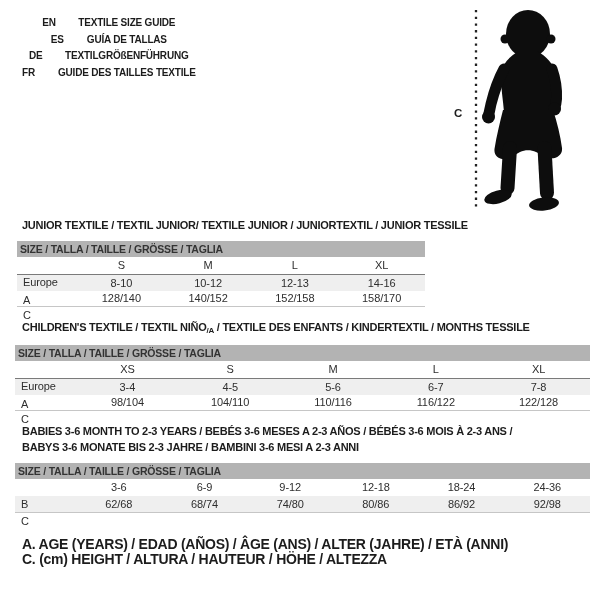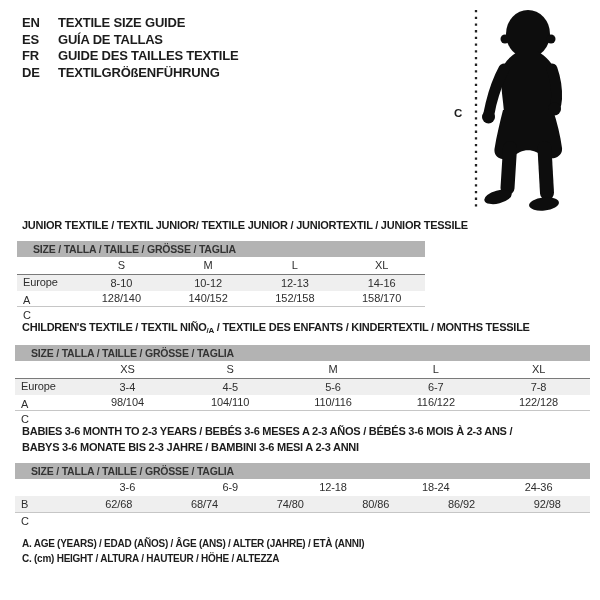--- a/index.html
+++ b/index.html
@@ -2,70 +2,70 @@
 <html><head>
 <meta charset="utf-8">
 <style>
   html,body{margin:0;padding:0;background:#ffffff;}
   .page{
     position:relative;width:600px;height:600px;background:#ffffff;overflow:hidden;
     font-family:"Liberation Sans","DejaVu Sans",sans-serif;color:#1c1c1c;
   }
   
   .langs{position:absolute;left:22px;top:15px;}
-  .lang-row{display:flex;height:16.5px;line-height:16.5px;font-size:13px;font-weight:700;letter-spacing:-0.2px;}
+  .lang-row{display:flex;height:16.5px;line-height:16.5px;font-size:10px;font-weight:700;letter-spacing:-0.2px;justify-content:center;}
   .lang-code{width:36px;}
   
   .figure{position:absolute;left:440px;top:0;width:160px;height:230px;}
   .baby-svg{position:absolute;left:0;top:0;width:160px;height:230px;}
   .figure-c{position:absolute;left:14px;top:107px;font-size:11.5px;font-weight:700;}
   
   .sec-title{position:absolute;left:22px;font-size:11px;font-weight:700;letter-spacing:-0.25px;line-height:16px;white-space:nowrap;}
   .sub-a{font-size:8px;vertical-align:-2px;font-weight:700;}
   
   .size-table{position:absolute;}
   .t1{left:17px;top:241px;width:408px;}
   .t2{left:15px;top:345px;width:575px;}
   .t3{left:15px;top:463px;width:575px;}
   .tbl-head{
     height:16px;line-height:16px;background:#b3b3b3;color:#333333;
-    font-size:10.5px;font-weight:700;letter-spacing:-0.2px;padding-left:16px;
+    font-size:10.5px;font-weight:700;letter-spacing:-0.2px;padding-left:3px;
   }
   .tbl-row{display:flex;height:17px;line-height:17px;font-size:11px;color:#2e2e2e;letter-spacing:-0.1px;}
   .tbl-row .cell{flex:1;text-align:center;}
   .tbl-row .cell.label{flex:0 0 55px;text-align:left;padding-left:6px;margin-top:17px;}
   .rule-dark{border-bottom:1px solid #7a7a7a;}
   .rule-light{border-bottom:1px solid #c6c6c6;}
   .row-alt{background:#efefef;}
   .h16{height:16px;line-height:16px;}
   .h15{height:15px;line-height:15px;}
   
-  .footnote{position:absolute;left:22px;font-size:10px;font-weight:700;letter-spacing:-0.25px;line-height:14px;white-space:nowrap;}
+  .footnote{position:absolute;left:22px;font-size:14px;font-weight:700;letter-spacing:-0.25px;line-height:14px;white-space:nowrap;}
 </style>
 </head>
 <body>
 
 <div class="page">
 
   <div class="langs">
     <div class="lang-row">
       <span class="lang-code">EN</span>
       <span class="lang-label">TEXTILE SIZE GUIDE</span>
     </div>
     <div class="lang-row">
       <span class="lang-code">ES</span>
       <span class="lang-label">GUÍA DE TALLAS</span>
     </div>
     <div class="lang-row">
+      <span class="lang-code">DE</span>
+      <span class="lang-label">TEXTILGRÖßENFÜHRUNG</span>
+    </div>
+    <div class="lang-row">
       <span class="lang-code">FR</span>
       <span class="lang-label">GUIDE DES TAILLES TEXTILE</span>
-    </div>
-    <div class="lang-row">
-      <span class="lang-code">DE</span>
-      <span class="lang-label">TEXTILGRÖßENFÜHRUNG</span>
     </div>
   </div>
 
   <div class="figure">
     <svg class="baby-svg" viewBox="0 0 160 230" xmlns="http://www.w3.org/2000/svg">
       <line x1="36" y1="10" x2="36" y2="208" stroke="#222222" stroke-width="2.3" stroke-dasharray="2.3 4.4"></line>
       <g fill="#0d0d0d" stroke="none">
         <ellipse cx="88" cy="34" rx="22" ry="24"></ellipse>
         <circle cx="65" cy="39" r="4.5"></circle>
         <circle cx="111" cy="39" r="4.5"></circle>
@@ -144,20 +144,21 @@
   <div class="sec-title" style="top:423px;">
     <div>BABIES 3-6 MONTH TO 2-3 YEARS / BEBÉS 3-6 MESES A 2-3 AÑOS / BÉBÉS 3-6 MOIS À 2-3 ANS /</div>
     <div>BABYS 3-6 MONATE BIS 2-3 JAHRE / BAMBINI 3-6 MESI A 2-3 ANNI</div>
   </div>
   <div class="size-table t3">
     <div class="tbl-head">SIZE / TALLA / TAILLE / GRÖSSE / TAGLIA</div>
     <div class="tbl-row">
       <span class="cell label">B</span>
       <span class="cell">3-6</span>
       <span class="cell">6-9</span>
+      <span class="cell">9-12</span>
       <span class="cell">12-18</span>
       <span class="cell">18-24</span>
       <span class="cell">24-36</span>
     </div>
     <div class="tbl-row row-alt rule-light h16">
       <span class="cell label">C</span>
       <span class="cell">62/68</span>
       <span class="cell">68/74</span>
       <span class="cell">74/80</span>
       <span class="cell">80/86</span>

